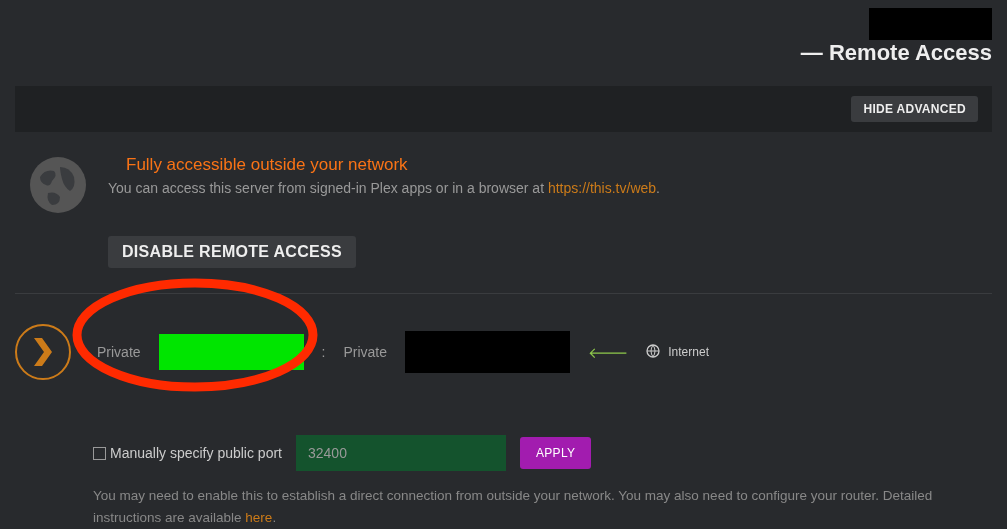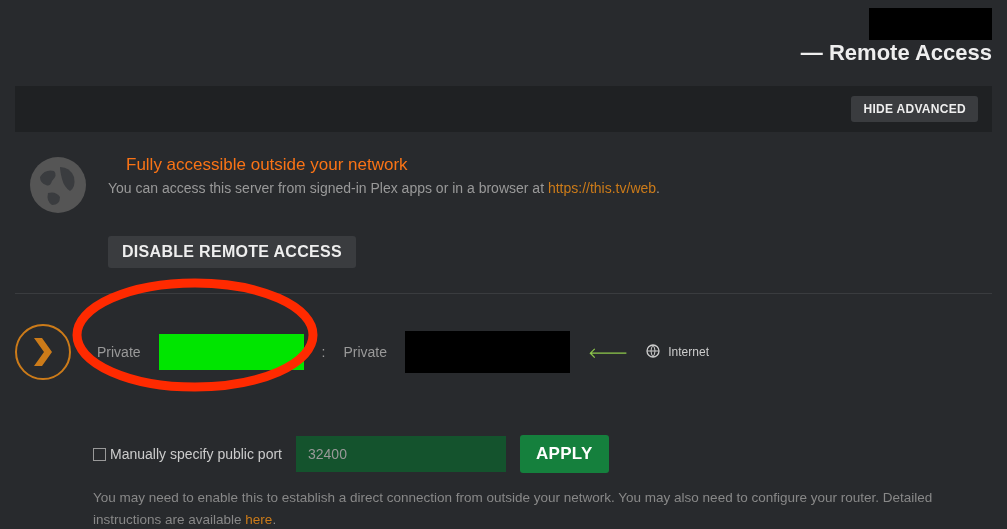--- a/index.html
+++ b/index.html
@@ -175,24 +175,24 @@
   }
   .port-input {
     background: #14532d;
     border: none;
     color: #999;
     font-size: 14px;
     padding: 10px 12px;
     width: 210px;
   }
   .apply-btn {
-    background: #15803d;
+    background: #a21caf;
     color: #fff;
-    font-size: 17px;
-    font-weight: 700;
+    font-size: 12px;
+    font-weight: 400;
     letter-spacing: 0.3px;
     padding: 9px 16px;
     border: none;
     border-radius: 3px;
     cursor: pointer;
   }
   .help-text {
     margin-left: 93px;
     margin-right: 30px;
     margin-top: 14px;

